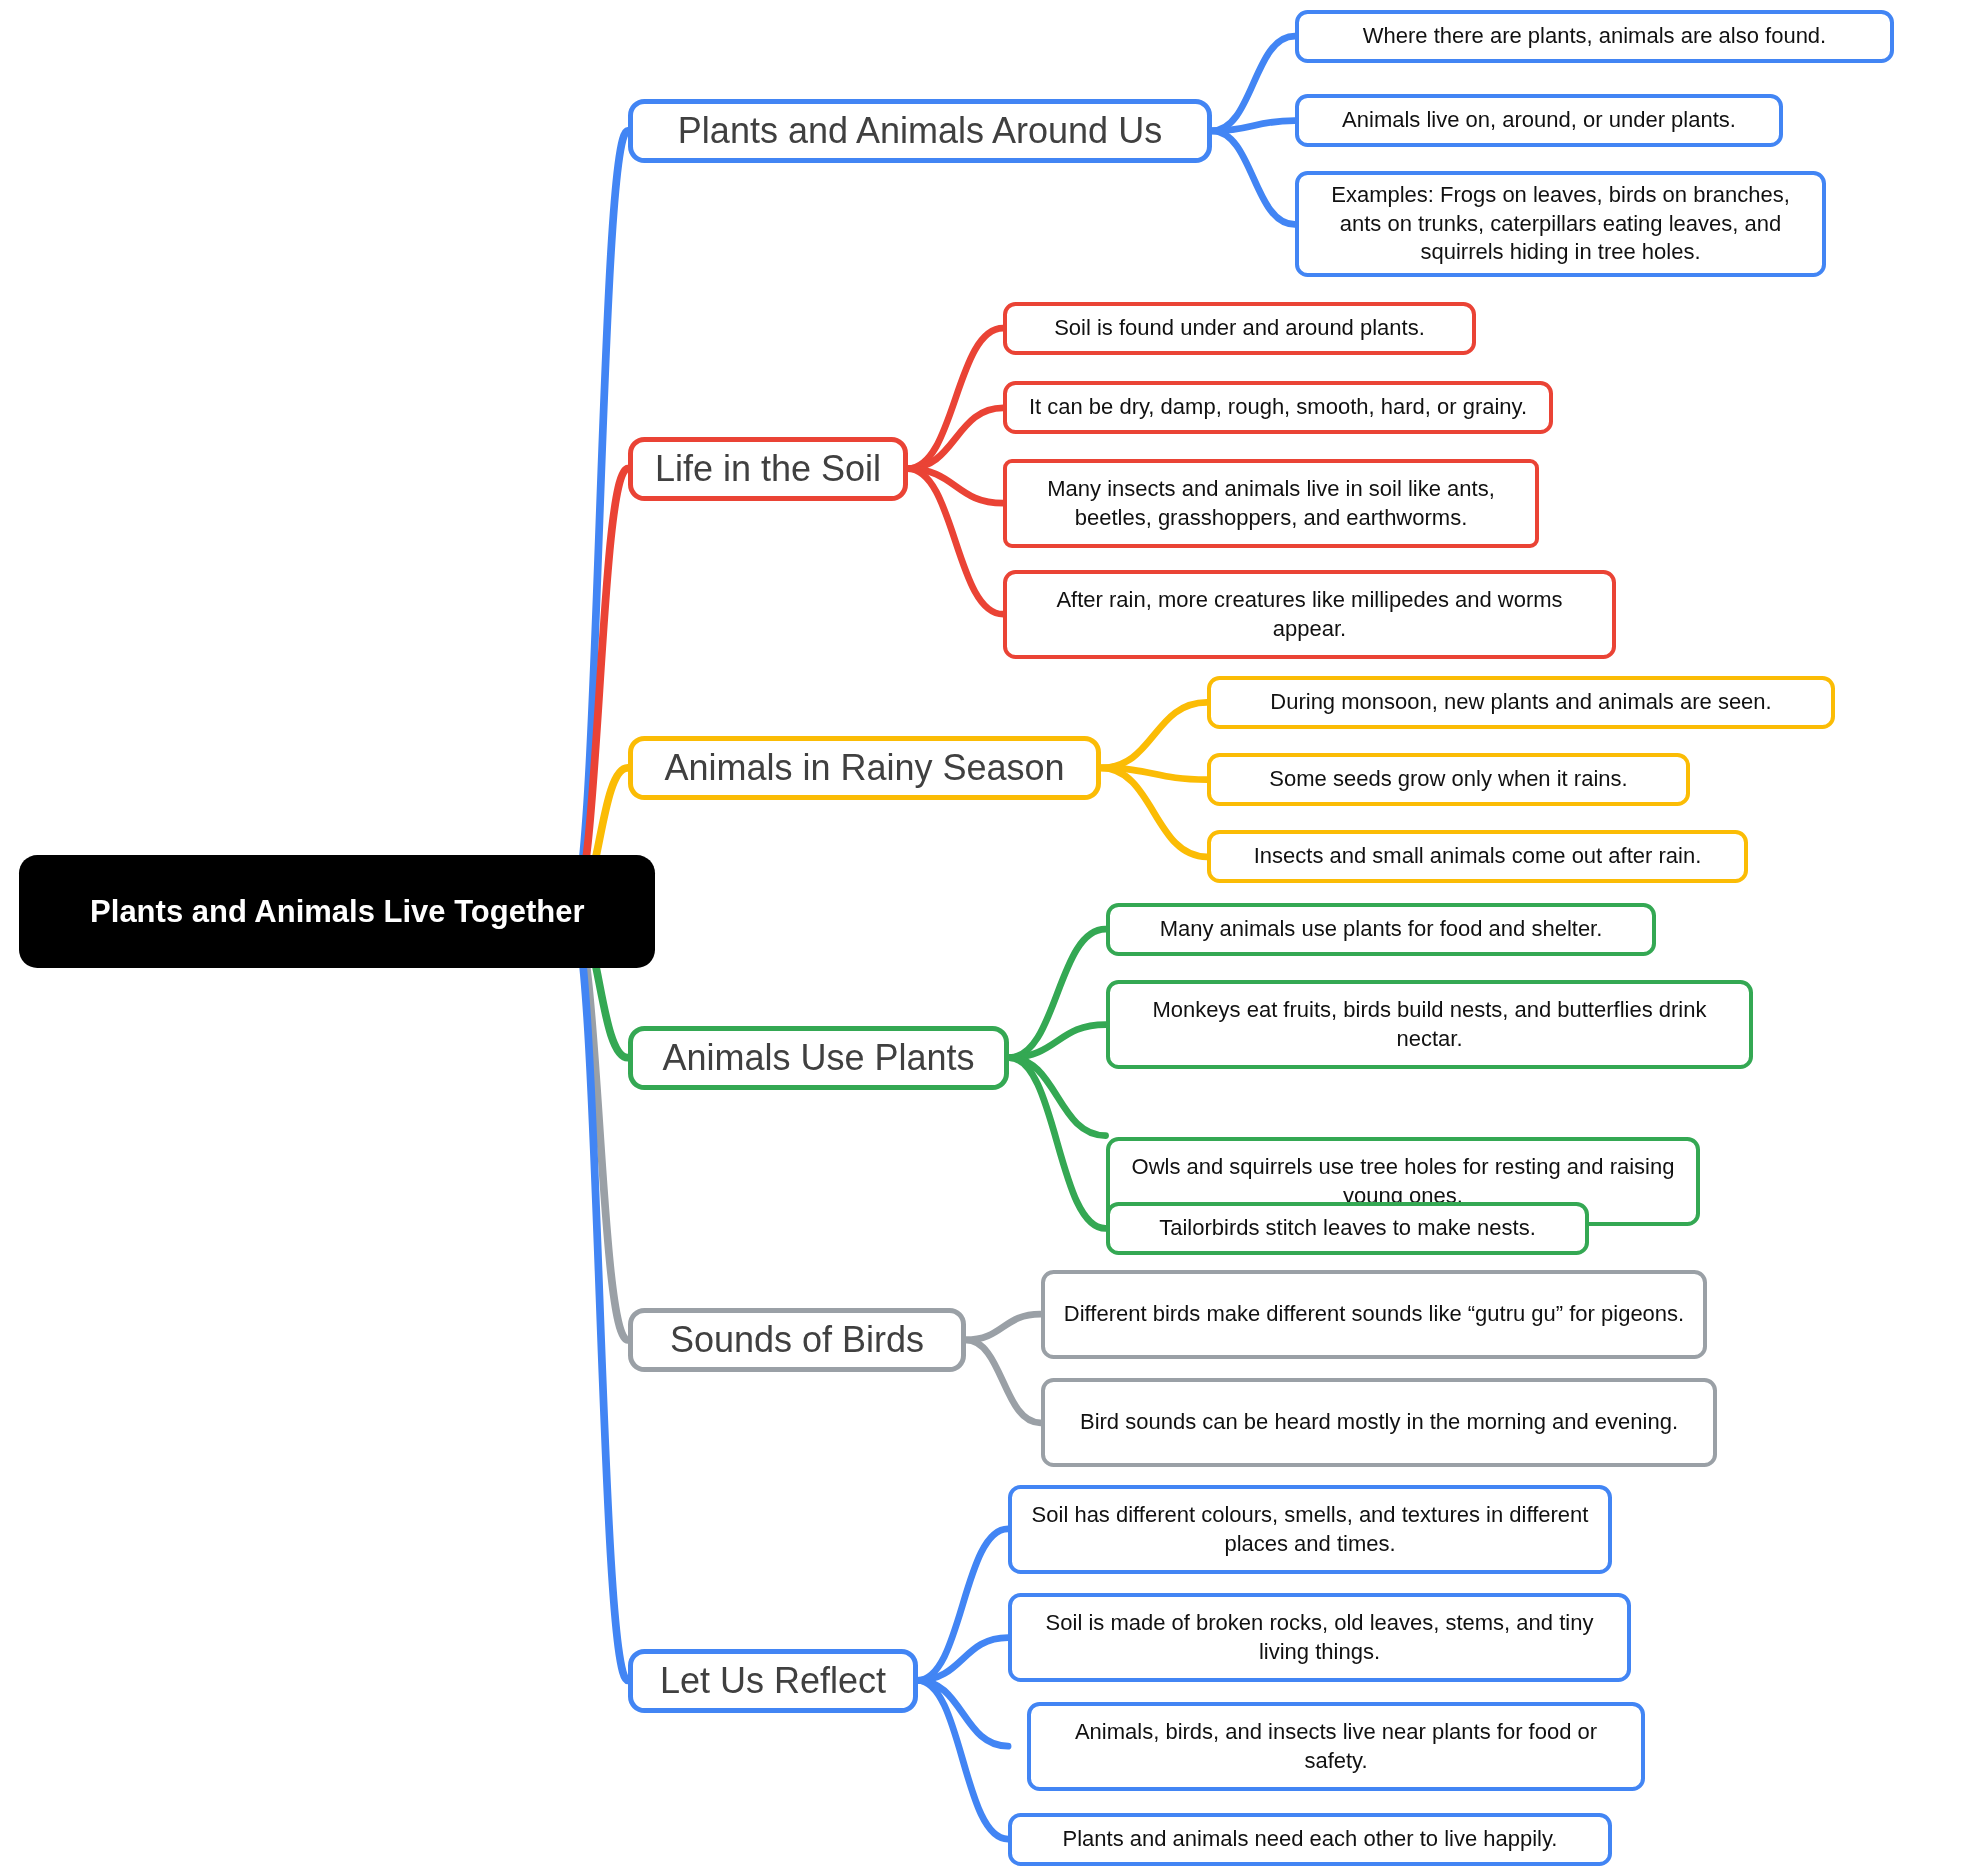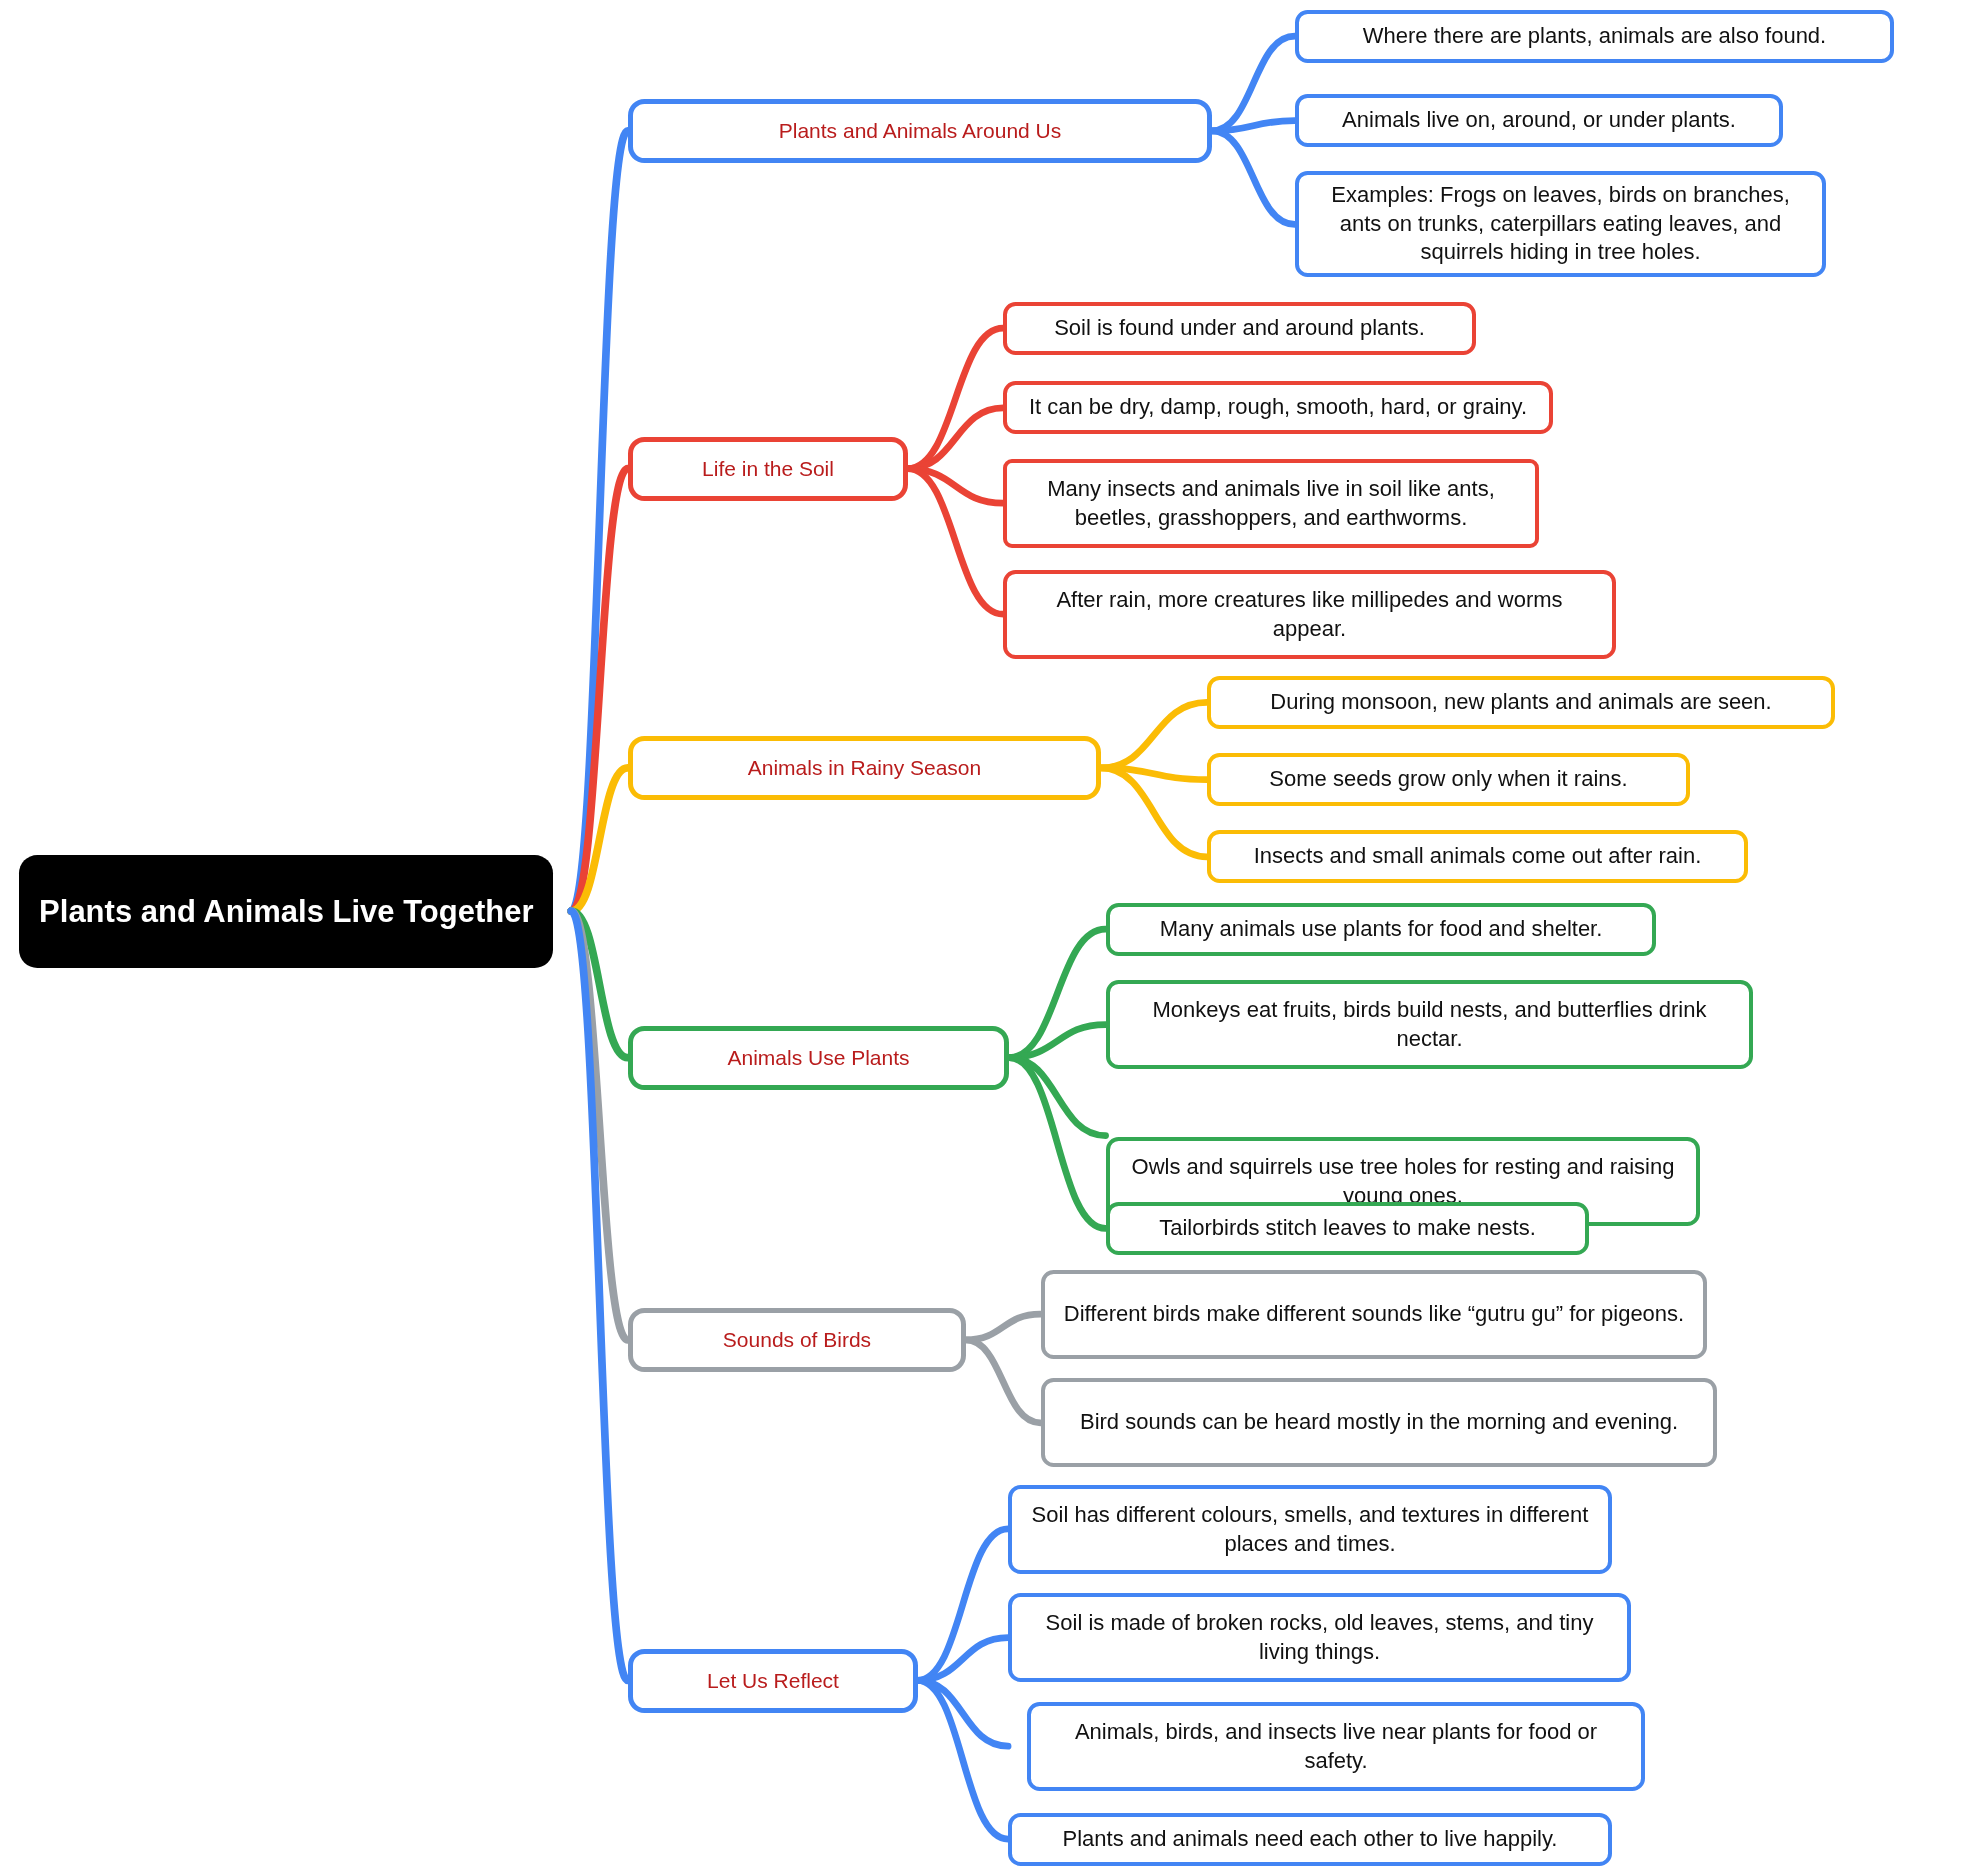--- a/index.html
+++ b/index.html
@@ -42,22 +42,22 @@
     border-radius: 18.3px;
     font-size: 31px;
     font-weight: bold;
     padding: 4.8px 12.6px;
     line-height: 1.35;
     z-index: 6;
   }
   .branch {
     border-width: 5.3px;
     border-radius: 16.4px;
-    font-size: 21px;
-    color: #b91c1c;
+    font-size: 36px;
+    color: #404040;
     padding: 2.9px 12.6px;
   }
   .leaf {
     border-width: 4.3px;
     border-radius: 12.6px;
     font-size: 22px;
     color: #111111;
     padding: 4.8px 12.6px;
   }
 </style>
@@ -88,21 +88,21 @@
       <path d="M 1183 1887.5 C 1241.5 1887.5, 1241.5 2776, 1300 2776" stroke="#9AA0A6" stroke-width="16" fill="none" stroke-linecap="round"></path>
       <path d="M 2000 2776 C 2077.5 2776, 2077.5 2722.5, 2155 2722.5" stroke="#9AA0A6" stroke-width="14" fill="none" stroke-linecap="round"></path>
       <path d="M 2000 2776 C 2077.5 2776, 2077.5 2947.5, 2155 2947.5" stroke="#9AA0A6" stroke-width="14" fill="none" stroke-linecap="round"></path>
       <path d="M 1183 1887.5 C 1241.5 1887.5, 1241.5 3481, 1300 3481" stroke="#4285F4" stroke-width="16" fill="none" stroke-linecap="round"></path>
       <path d="M 1900 3481 C 1994 3481, 1994 3167.5, 2088 3167.5" stroke="#4285F4" stroke-width="14" fill="none" stroke-linecap="round"></path>
       <path d="M 1900 3481 C 1994 3481, 1994 3392.5, 2088 3392.5" stroke="#4285F4" stroke-width="14" fill="none" stroke-linecap="round"></path>
       <path d="M 1900 3481 C 1994 3481, 1994 3617.5, 2088 3617.5" stroke="#4285F4" stroke-width="14" fill="none" stroke-linecap="round"></path>
       <path d="M 1900 3481 C 1994 3481, 1994 3810, 2088 3810" stroke="#4285F4" stroke-width="14" fill="none" stroke-linecap="round"></path>
     </svg>
 
-  <div class="node root" id="root-node" style="left: 19.3px; top: 855px; width: 534px; height: 113px;">Plants and Animals Live Together</div>
+  <div class="node root" id="root-node" style="left: 19.3px; top: 855px; width: 636px; height: 113px;">Plants and Animals Live Together</div>
 
   <div id="nodes-layer">
       <div class="node branch" style="left: 628px; top: 99px; width: 584px; height: 64px; border-color: rgb(66, 133, 244);">Plants and Animals Around Us</div>
       <div class="node leaf" style="left: 1295px; top: 9.7px; width: 599px; height: 53px; border-color: rgb(66, 133, 244);">Where there are plants, animals are also found.</div>
       <div class="node leaf" style="left: 1295px; top: 94px; width: 488px; height: 53px; border-color: rgb(66, 133, 244);">Animals live on, around, or under plants.</div>
       <div class="node leaf" style="left: 1295px; top: 171px; width: 531px; height: 106px; border-color: rgb(66, 133, 244);">Examples: Frogs on leaves, birds on branches, ants on trunks, caterpillars eating leaves, and squirrels hiding in tree holes.</div>
       <div class="node branch" style="left: 628px; top: 437px; width: 280px; height: 64px; border-color: rgb(234, 67, 53);">Life in the Soil</div>
       <div class="node leaf" style="left: 1003px; top: 302px; width: 473px; height: 53px; border-color: rgb(234, 67, 53);">Soil is found under and around plants.</div>
       <div class="node leaf" style="left: 1003px; top: 381px; width: 550px; height: 53px; border-color: rgb(234, 67, 53);">It can be dry, damp, rough, smooth, hard, or grainy.</div>
       <div class="node leaf" style="left: 1003px; top: 459px; width: 536px; height: 89px; border-color: rgb(234, 67, 53); border-radius: 9px;">Many insects and animals live in soil like ants, beetles, grasshoppers, and earthworms.</div>

